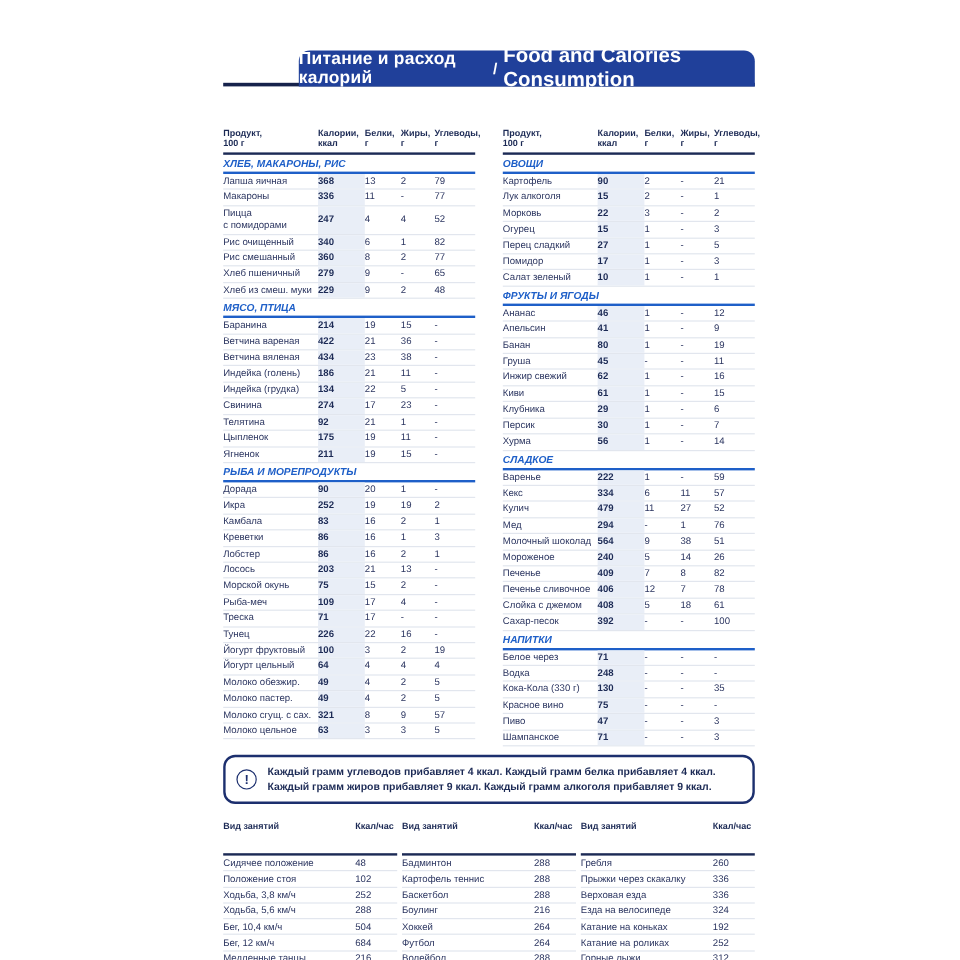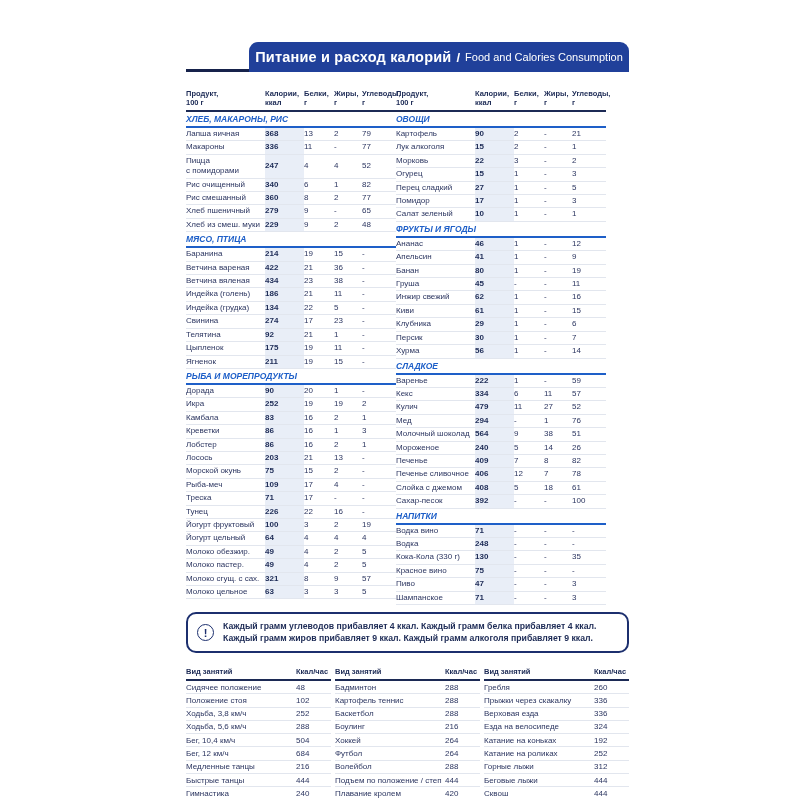--- a/index.html
+++ b/index.html
@@ -7,24 +7,24 @@
   .canvas{position:relative;width:740px;height:800px;background:#fff;overflow:hidden;
           font-family:"Liberation Sans","DejaVu Sans",sans-serif;color:var(--body_text,#2b3560)}
   .content{position:absolute;left:186px;top:42px;width:443px}
 
   
   .header{position:relative;height:30px;border-bottom:3px solid var(--header_line,#16224b)}
   .header-tab{position:absolute;left:63px;right:0;top:0;height:30px;background:var(--accent_blue,#20409a);
               border-radius:9px 9px 0 0;color:#fff;display:flex;align-items:center;justify-content:center}
   .title-ru{font-weight:bold;font-size:14.5px;letter-spacing:.2px}
   .title-sep{font-weight:bold;font-size:13px;margin:0 5px}
-  .title-en{font-size:11px;font-weight:normal}
+  .title-en{font-size:17px;font-weight:bold}
 
   
-  .food-wrap{display:flex;margin-top:17px}
+  .food-wrap{display:flex;gap:23px;margin-top:34px}
   .food-col{width:210px}
   .fhead{display:grid;grid-template-columns:79px 39px 30px 28px 34px;
          padding-bottom:3px;border-bottom:2px solid var(--text_navy,#1c2a55);
          font-weight:bold;font-size:7.5px;line-height:9px;color:var(--text_navy,#1c2a55)}
   .section-title{font-size:8.5px;line-height:11px;padding:2px 0 1px;font-weight:bold;font-style:italic;
                  color:var(--section_blue,#1e5fc8);border-bottom:2px solid var(--section_blue,#1e5fc8)}
   .frow{display:grid;grid-template-columns:79px 39px 30px 28px 34px;
         border-bottom:1px solid var(--row_border,#e2e6ee);font-size:8px;line-height:10.4px;align-items:center}
   .frow .c0{white-space:pre-line;padding:1px 2px 1px 0}
   .frow .c1{font-weight:bold;background:var(--stripe,#e9eef7);align-self:stretch;
@@ -35,21 +35,21 @@
         padding:7px 10px 7px 9px;display:flex;align-items:center;gap:9px;background:#fff}
   .note-icon{width:17px;height:17px;border:1.6px solid var(--note_border,#1c2f6e);border-radius:50%;
              display:flex;align-items:center;justify-content:center;font-weight:bold;font-size:11px;
              color:var(--note_border,#1c2f6e);flex:0 0 auto}
   .note-line{font-size:8.7px;line-height:11.5px;font-weight:bold;color:var(--text_navy,#1c2a55)}
 
   
   .act-wrap{display:flex;gap:4px;margin-top:10px}
   .act-table{width:145px}
   .act-head{display:grid;grid-template-columns:110px 35px;font-size:7.5px;font-weight:bold;
-            color:var(--text_navy,#1c2a55);padding:4px 0 3px;border-bottom:2px solid var(--text_navy,#1c2a55)}
+            color:var(--text_navy,#1c2a55);padding:4px 0 18px;border-bottom:2px solid var(--text_navy,#1c2a55)}
   .act-row{display:grid;grid-template-columns:110px 35px;font-size:8px;line-height:11.3px;
            padding:.5px 0;border-bottom:1px solid var(--row_border,#e2e6ee)}
   .act-row .aname{white-space:nowrap;overflow:hidden}
 </style>
 </head>
 <body>
 
 <div class="canvas">
   <div class="content">
 
@@ -517,21 +517,21 @@
           </div>
           <div class="frow">
             <div class="fcell c0">Сахар-песок</div>
             <div class="fcell c1">392</div>
             <div class="fcell c2">-</div>
             <div class="fcell c3">-</div>
             <div class="fcell c4">100</div>
           </div>
           <div class="section-title">НАПИТКИ</div>
           <div class="frow">
-            <div class="fcell c0">Водка вино</div>
+            <div class="fcell c0">Белое через</div>
             <div class="fcell c1">71</div>
             <div class="fcell c2">-</div>
             <div class="fcell c3">-</div>
             <div class="fcell c4">-</div>
           </div>
           <div class="frow">
             <div class="fcell c0">Водка</div>
             <div class="fcell c1">248</div>
             <div class="fcell c2">-</div>
             <div class="fcell c3">-</div>

